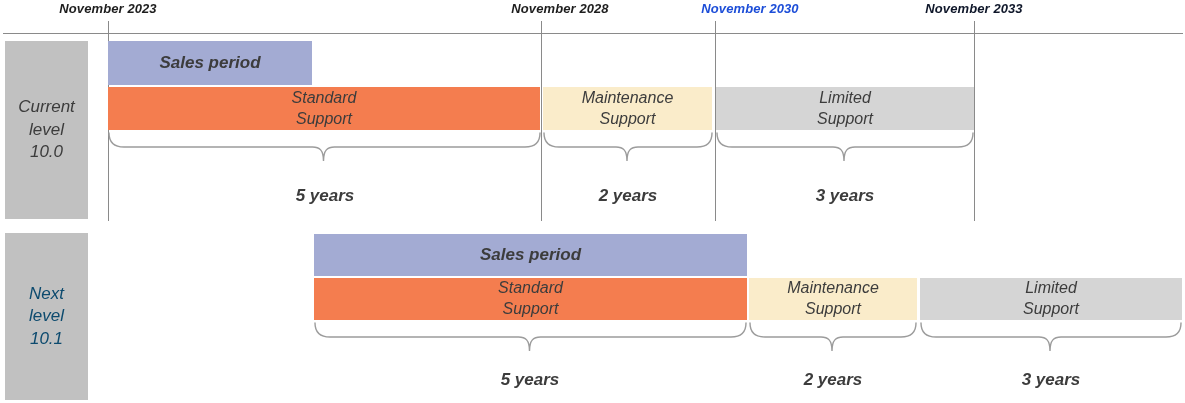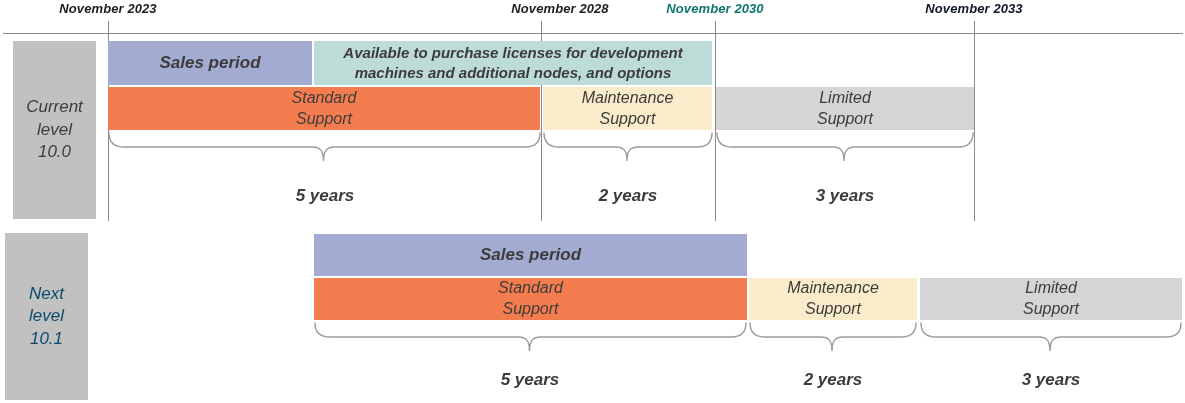--- a/index.html
+++ b/index.html
@@ -34,42 +34,40 @@
   }
   svg.brace{display:block;overflow:visible;}
 </style>
 </head>
 <body>
 
 <div id="stage">
 
   <div class="abs date-label" style="left: 108px; top: 1px; color: rgb(30, 30, 30);">November 2023</div>
   <div class="abs date-label" style="left: 560px; top: 1px; color: rgb(30, 30, 30);">November 2028</div>
-  <div class="abs date-label" style="left: 715px; top: 1px; color: #0f766e;">November 2030</div>
+  <div class="abs date-label" style="left: 750px; top: 1px; color: #1d4ed8;">November 2030</div>
   <div class="abs date-label" style="left: 974px; top: 1px; color: #0f172a;">November 2033</div>
 
   <div class="abs tick" style="left: 108px; top: 21px; background-color: rgb(138, 138, 138);"></div>
   <div class="abs tick" style="left: 541px; top: 21px; background-color: rgb(138, 138, 138);"></div>
   <div class="abs tick" style="left: 715px; top: 21px; background-color: rgb(138, 138, 138);"></div>
   <div class="abs tick" style="left: 974px; top: 21px; background-color: rgb(138, 138, 138);"></div>
 
   <div class="abs hline" style="left: 3px; top: 33px; width: 1180px; background-color: rgb(138, 138, 138);"></div>
 
   <div class="abs vline" style="left: 108px; top: 34px; height: 187px; background-color: rgb(138, 138, 138);"></div>
   <div class="abs vline" style="left: 541px; top: 34px; height: 187px; background-color: rgb(138, 138, 138);"></div>
   <div class="abs vline" style="left: 715px; top: 34px; height: 187px; background-color: rgb(138, 138, 138);"></div>
   <div class="abs vline" style="left: 974px; top: 34px; height: 187px; background-color: rgb(138, 138, 138);"></div>
 
-  <div class="abs rowlabel" style="left: 5px; top: 41px; width: 83px; height: 178px; background-color: rgb(193, 193, 193); color: rgb(60, 60, 60); margin-left: 8px;">Current
+  <div class="abs rowlabel" style="left: 5px; top: 41px; width: 83px; height: 178px; background-color: rgb(193, 193, 193); color: rgb(60, 60, 60);">Current
 level
 10.0</div>
 
   <div class="abs bar bold" style="left: 108px; top: 41px; width: 204px; height: 44px; background-color: rgb(163, 171, 211); color: rgb(60, 60, 60);">Sales period</div>
-  <div class="abs bar small-bold" style="left: 314px; top: 41px; width: 398px; height: 44px; background-color: rgb(189, 220, 216); color: rgb(60, 60, 60);">Available to purchase licenses for development
-machines and additional nodes, and options</div>
 
   <div class="abs bar" style="left: 108px; top: 87px; width: 432px; height: 43px; background-color: rgb(244, 125, 79); color: rgb(60, 60, 60);">Standard
 Support</div>
   <div class="abs bar" style="left: 543px; top: 87px; width: 169px; height: 43px; background-color: rgb(250, 236, 202); color: rgb(60, 60, 60);">Maintenance
 Support</div>
   <div class="abs bar" style="left: 716px; top: 87px; width: 258px; height: 43px; background-color: rgb(213, 213, 213); color: rgb(60, 60, 60);">Limited
 Support</div>
 
   <svg class="abs brace" style="left:108px;top:132px;" width="433" height="32">
       <path fill="none" stroke-width="1.4" stroke-linecap="round" d="M1,1 C1,11 7,15 16,15 L204.5,15 C211.5,15 215.5,18 215.5,29 C215.5,18 219.5,15 226.5,15 L417,15 C426,15 432,11 432,1" stroke="#9c9c9c"></path>

